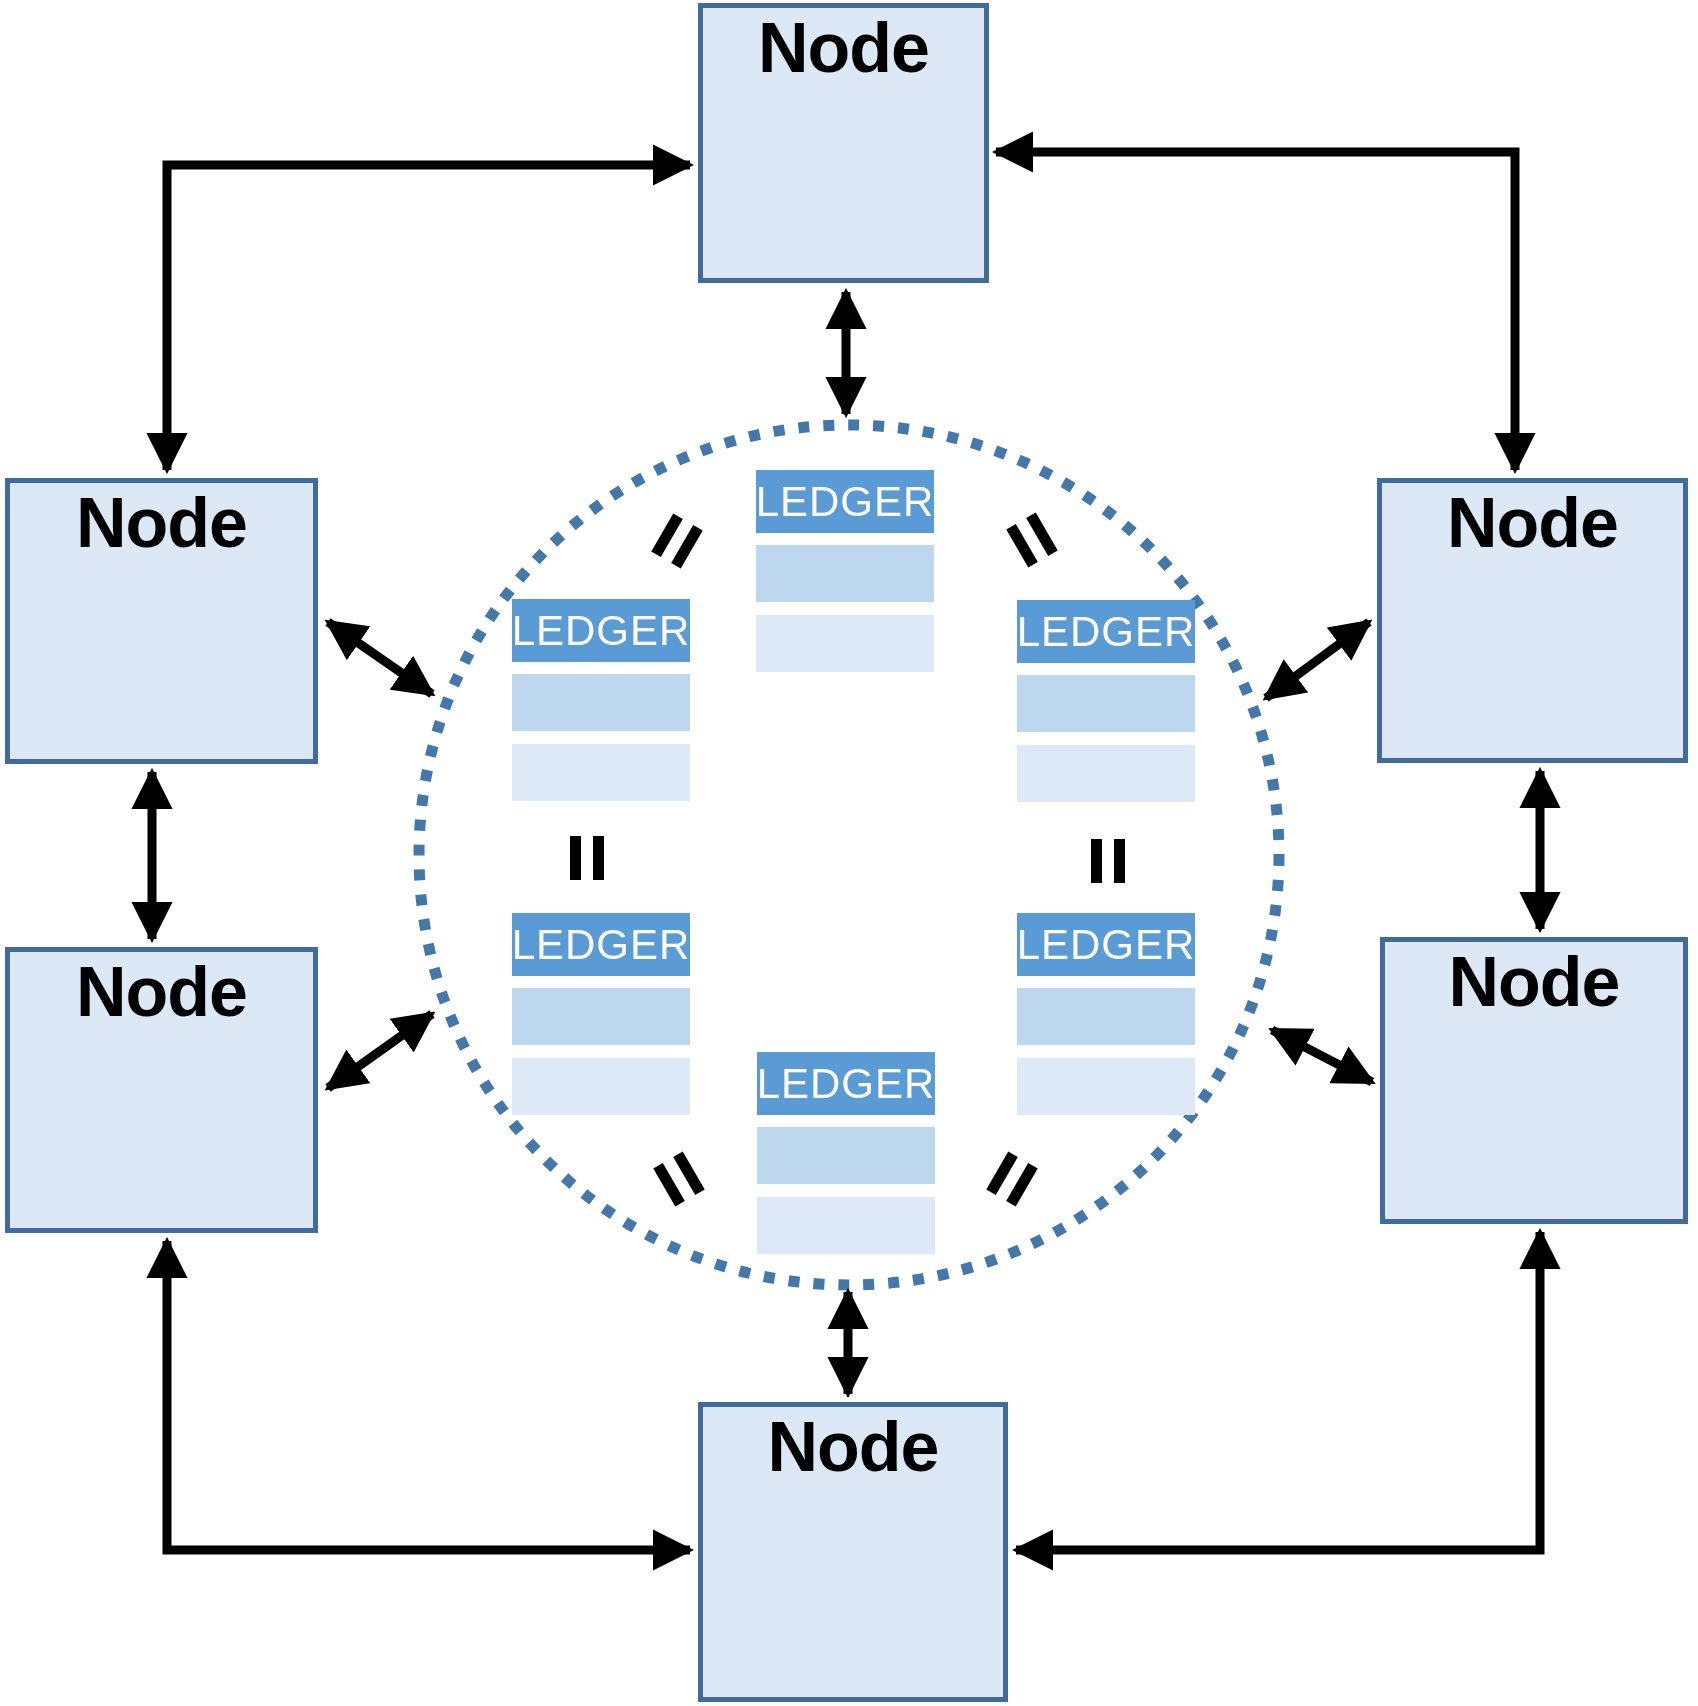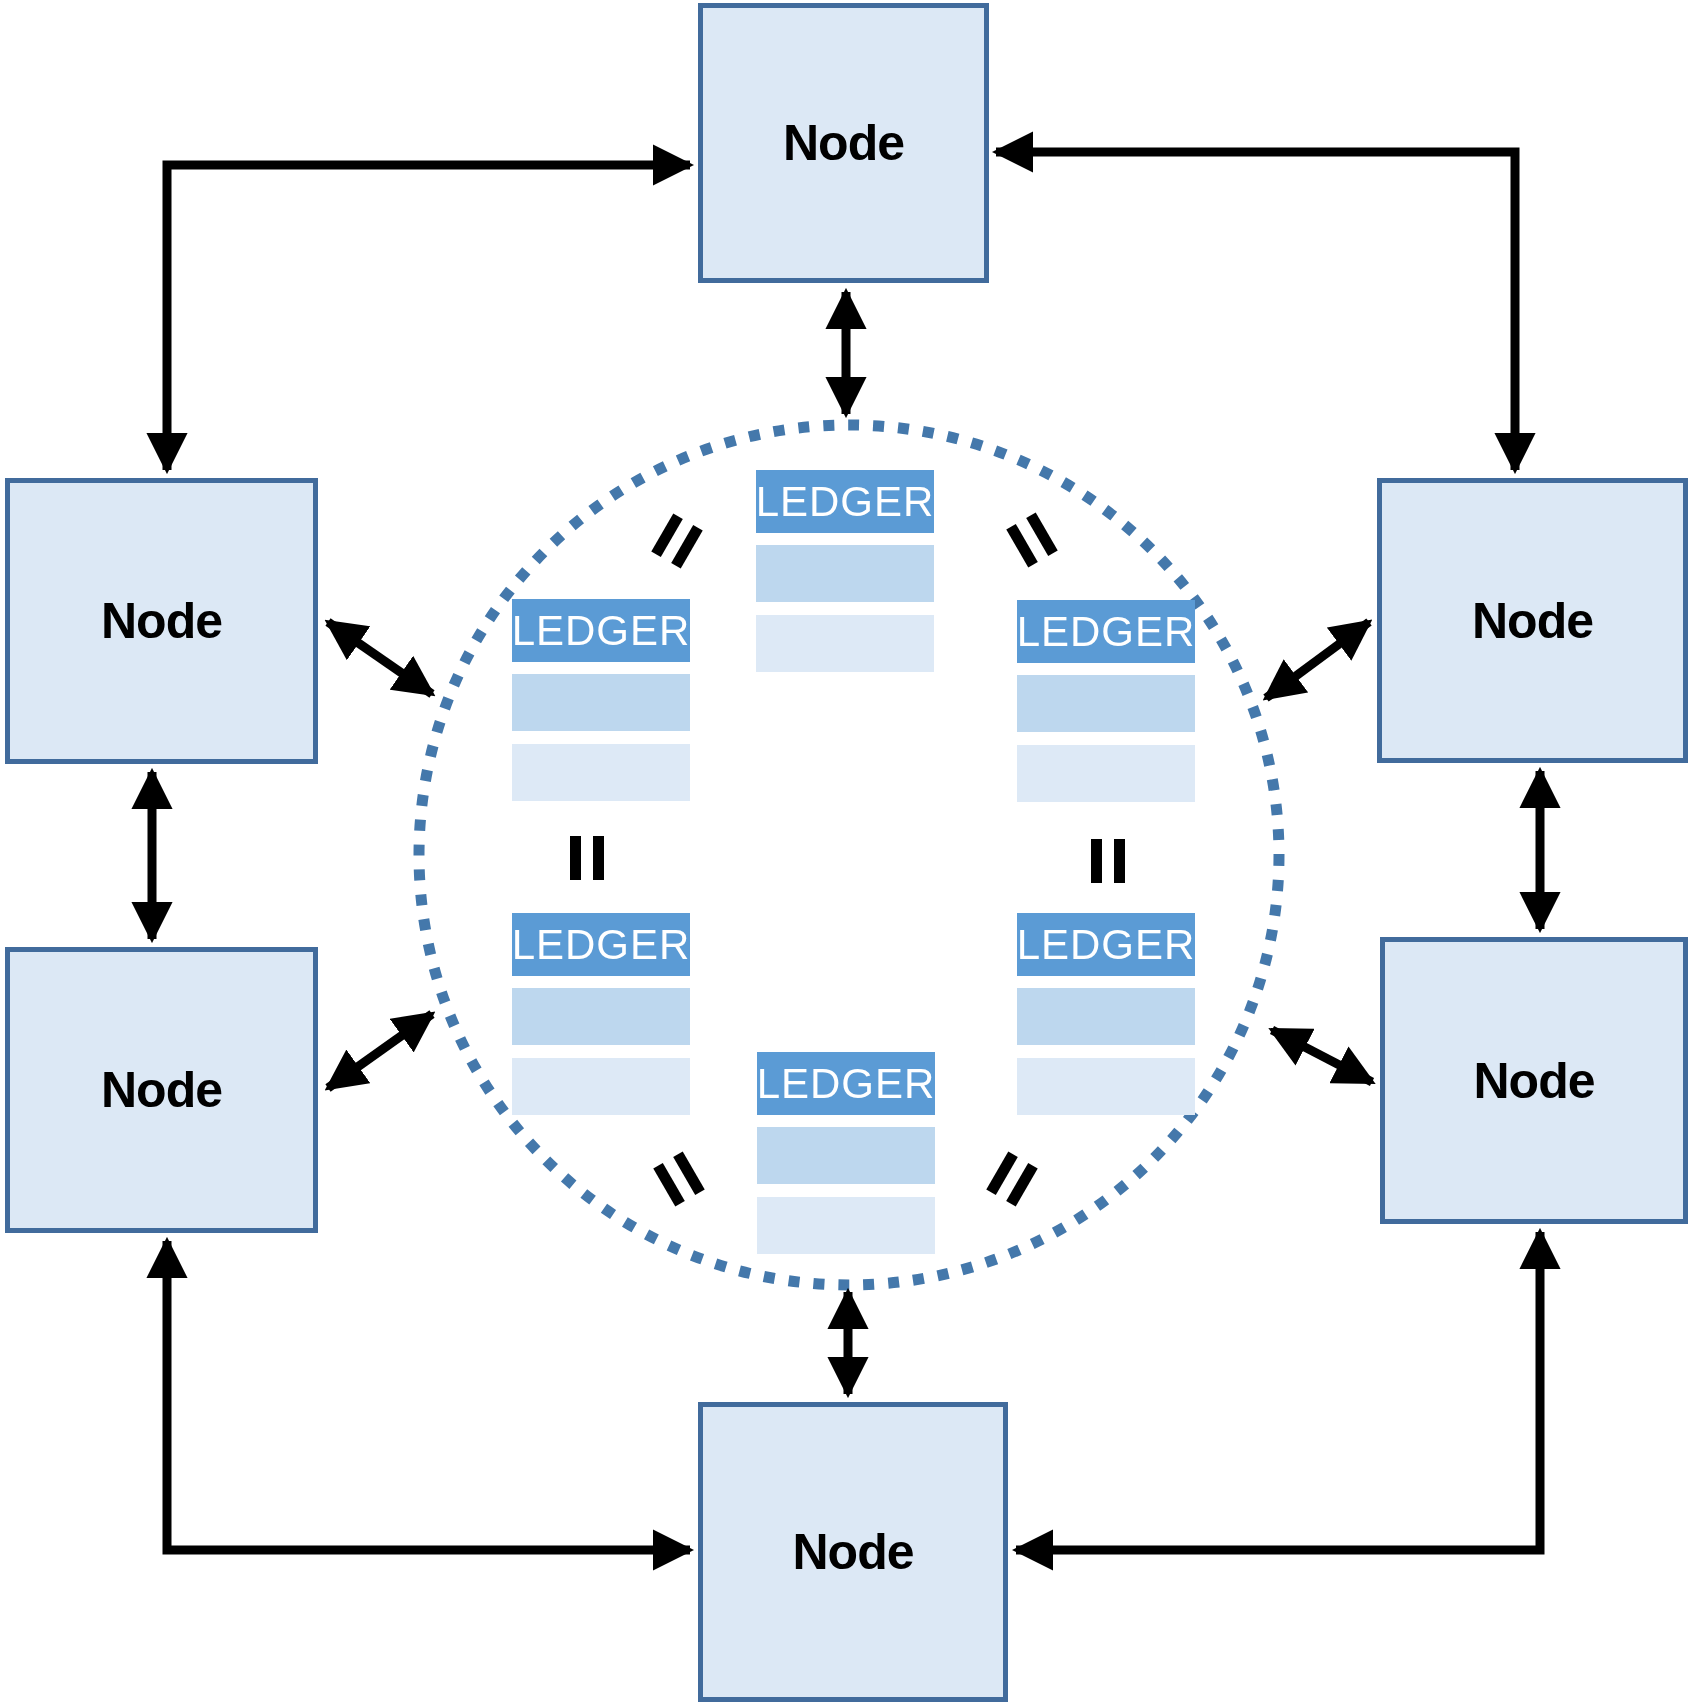--- a/index.html
+++ b/index.html
@@ -26,22 +26,22 @@
     stroke:var(--color-arrow,#000);stroke-width:9;fill:none;
   }
   .overlay circle{
     fill:none;stroke:var(--color-circle-dots,#4478ab);
     stroke-width:11;stroke-dasharray:11 14;
   }
   .node{
     position:absolute;box-sizing:border-box;
     background:var(--color-node-fill,#dce8f5);
     border:5px solid var(--color-node-border,#416b9c);
-    display:flex;align-items:center;justify-content:center;
-    font-size:50px;font-weight:bold;color:var(--color-text,#000);
+    display:flex;align-items:flex-start;justify-content:center;
+    font-size:70px;font-weight:bold;color:var(--color-text,#000);
     letter-spacing:-1px;
   }
   .node-top{left:698px;top:3px;width:291px;height:280px;}
   .node-left-upper{left:5px;top:478px;width:313px;height:286px;}
   .node-left-lower{left:5px;top:947px;width:313px;height:286px;}
   .node-right-upper{left:1377px;top:478px;width:311px;height:285px;}
   .node-right-lower{left:1380px;top:937px;width:308px;height:287px;}
   .node-bottom{left:698px;top:1402px;width:310px;height:300px;}
   .ledger{position:absolute;width:178px;}
   .ledger-header{

